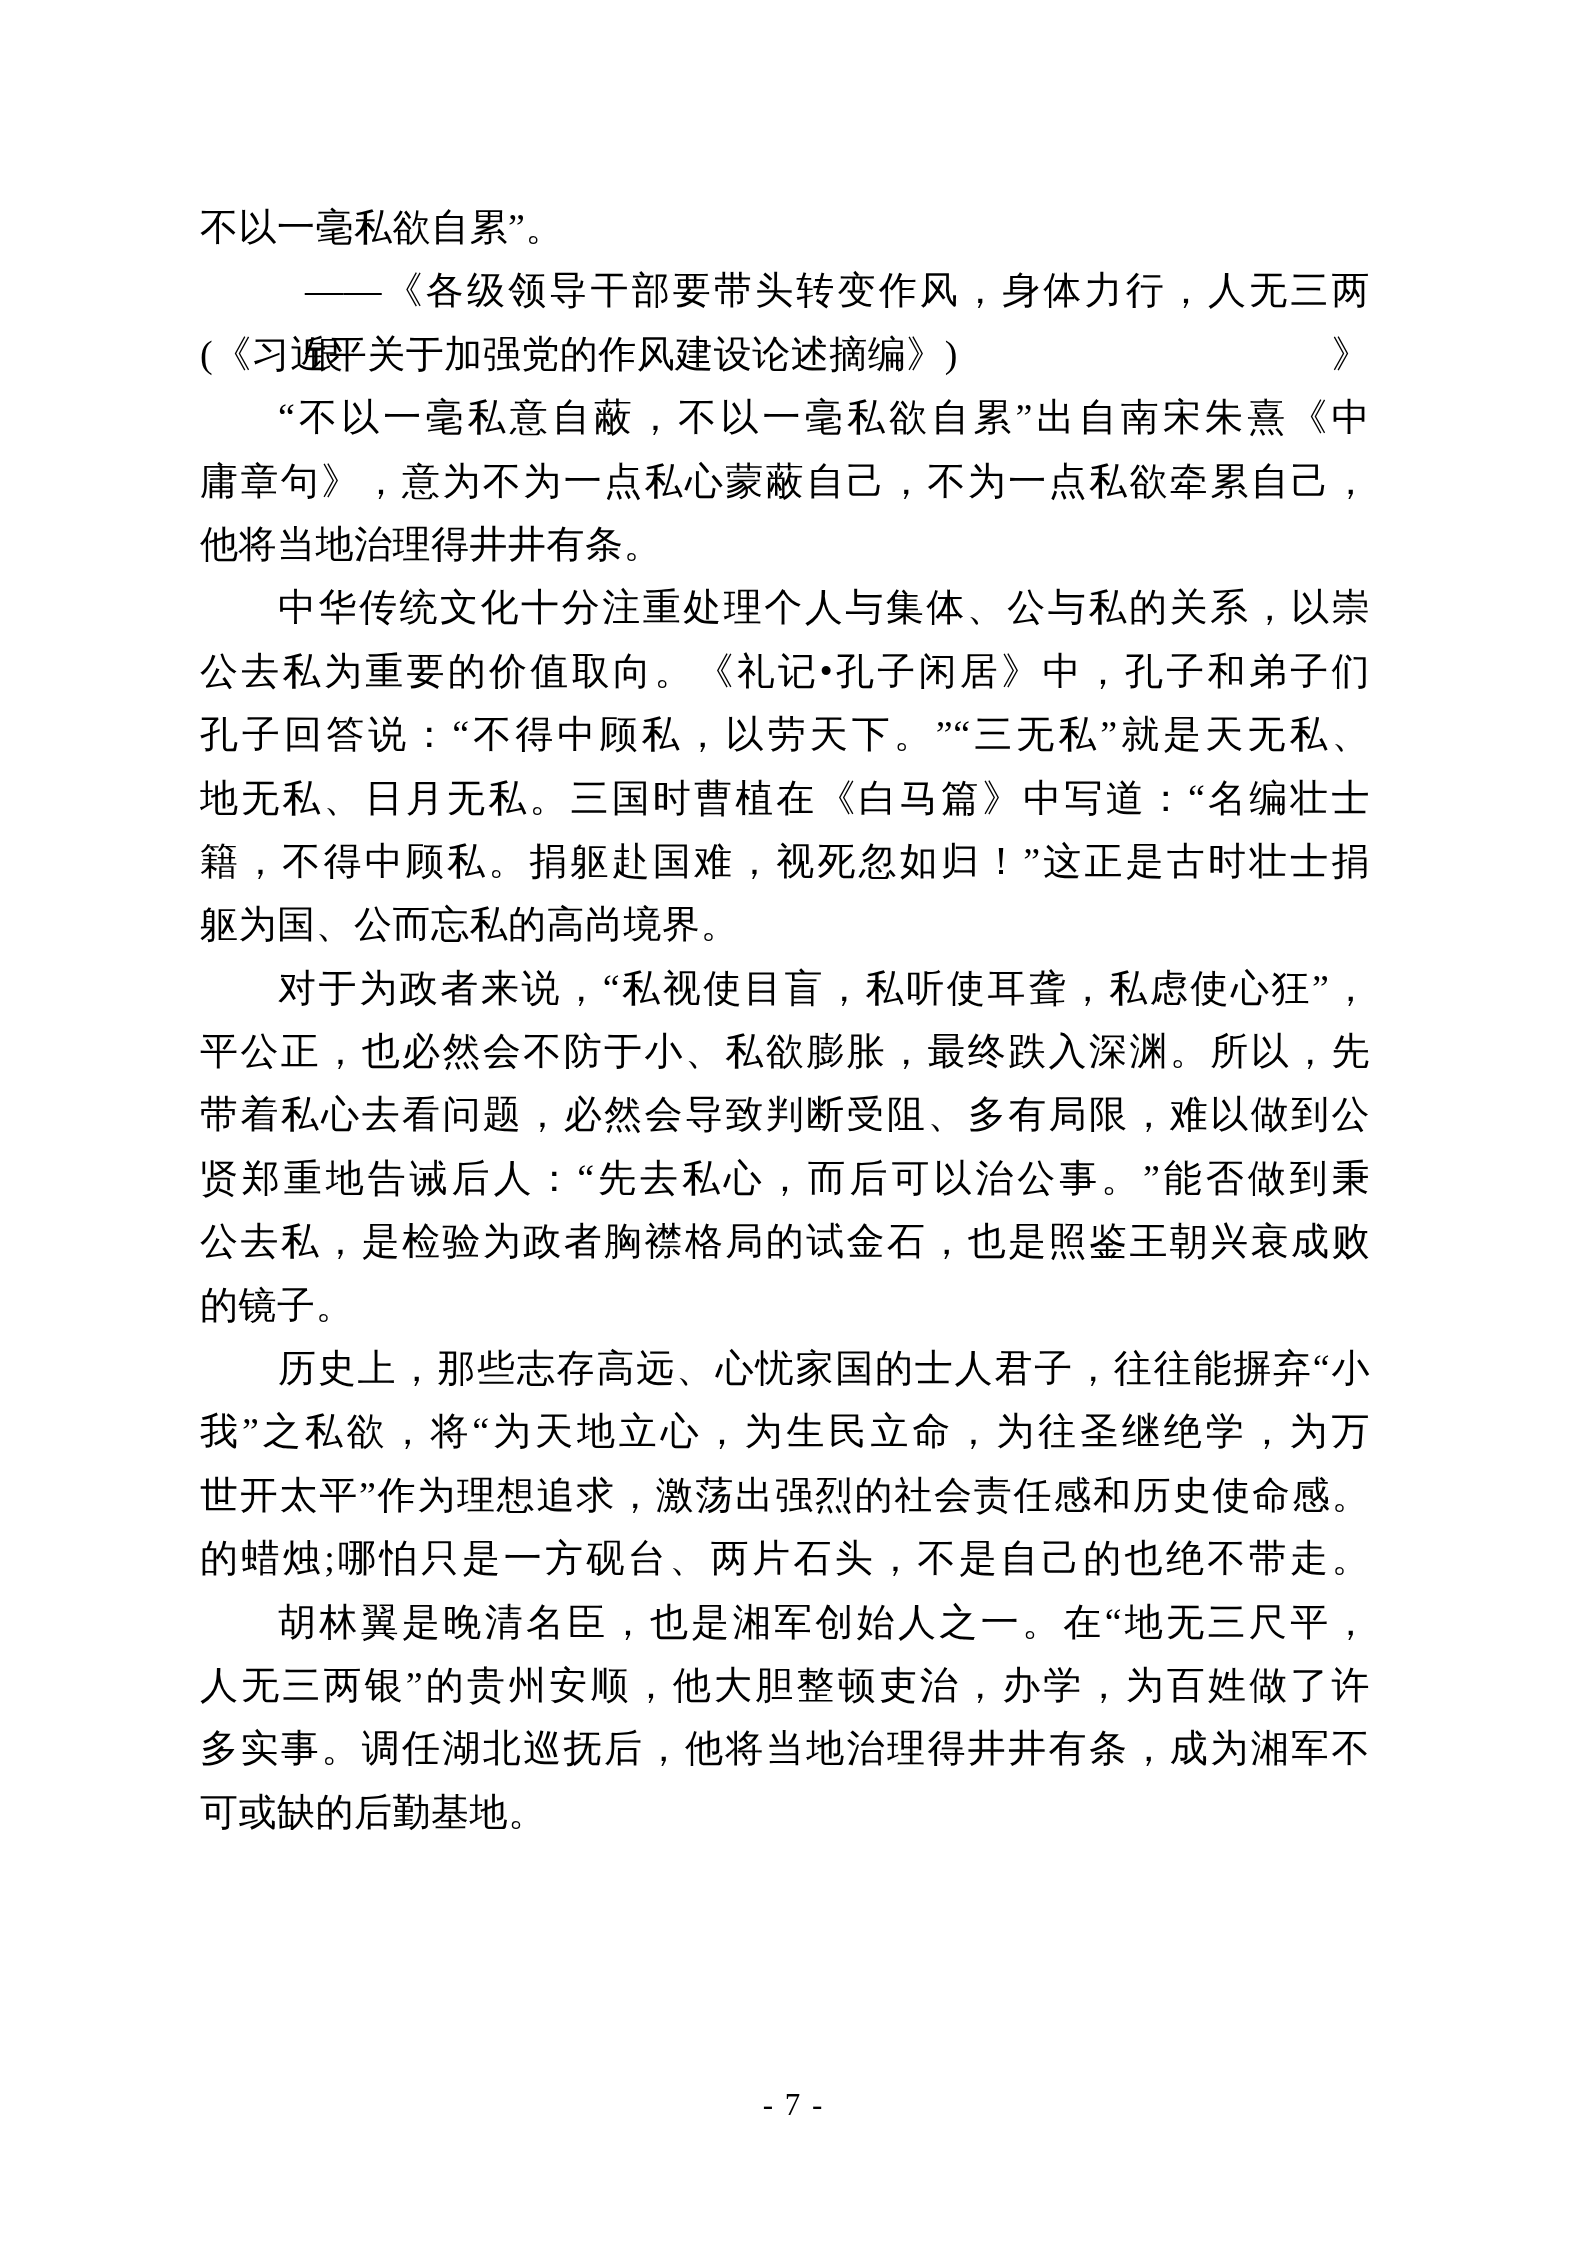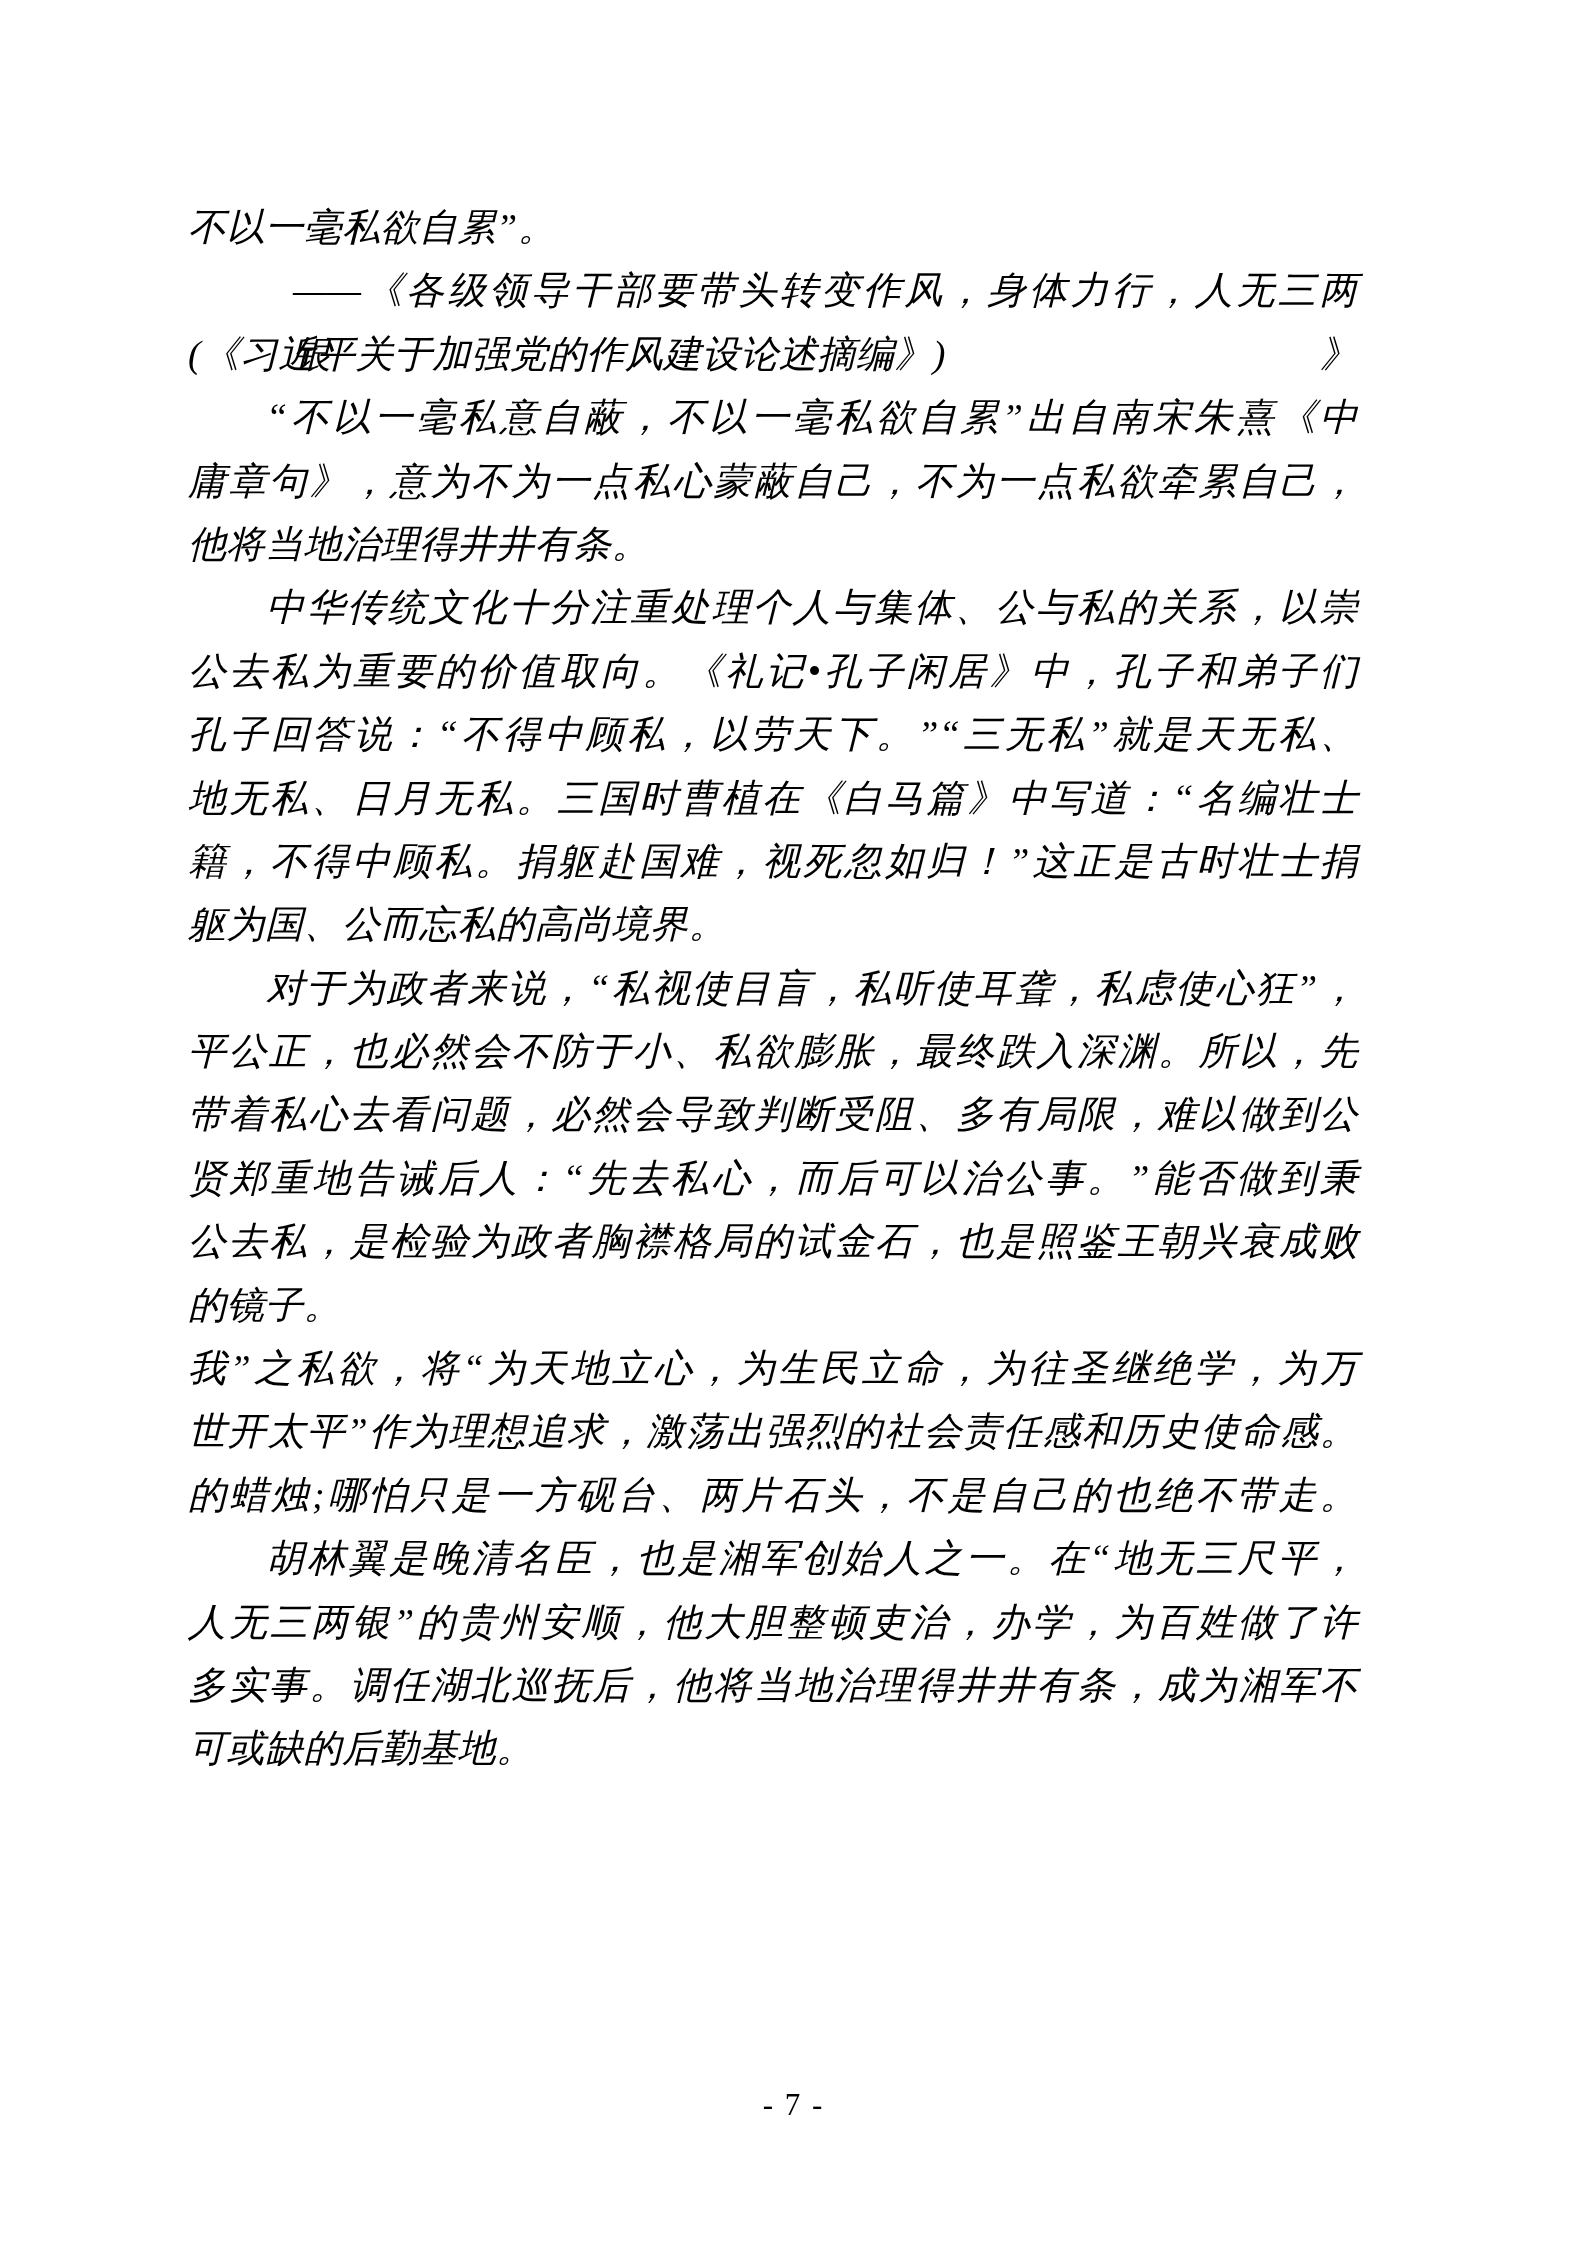--- a/index.html
+++ b/index.html
@@ -8,24 +8,23 @@
     width:1587px;
     height:2245px;
     margin:0 auto;
     background:#ffffff;
     font-family:"Liberation Serif","DejaVu Serif",serif;
     color:#000000;
     overflow:hidden;
   }
   .doc-body{
     position:absolute;
-    left:188px;
+    left:200px;
     top:196px;
     width:1170px;
-    font-style:italic;
   }
   .ln{
     font-size:38px;
     line-height:63.4px;
     height:63.4px;
     text-align:justify;
     text-align-last:justify;
     letter-spacing:0.5px;
     overflow:visible;
   }
@@ -65,20 +64,21 @@
     <div class="ln">孔子回答说：“不得中顾私，以劳天下。”“三无私”就是天无私、</div>
     <div class="ln">地无私、日月无私。三国时曹植在《白马篇》中写道：“名编壮士</div>
     <div class="ln">籍，不得中顾私。捐躯赴国难，视死忽如归！”这正是古时壮士捐</div>
     <div class="ln last">躯为国、公而忘私的高尚境界。</div>
     <div class="ln indent">对于为政者来说，“私视使目盲，私听使耳聋，私虑使心狂”，</div>
     <div class="ln">平公正，也必然会不防于小、私欲膨胀，最终跌入深渊。所以，先</div>
     <div class="ln">带着私心去看问题，必然会导致判断受阻、多有局限，难以做到公</div>
     <div class="ln">贤郑重地告诫后人：“先去私心，而后可以治公事。”能否做到秉</div>
     <div class="ln">公去私，是检验为政者胸襟格局的试金石，也是照鉴王朝兴衰成败</div>
     <div class="ln last">的镜子。</div>
+    <div class="ln indent">历史上，那些志存高远、心忧家国的士人君子，往往能摒弃“小</div>
     <div class="ln">我”之私欲，将“为天地立心，为生民立命，为往圣继绝学，为万</div>
     <div class="ln">世开太平”作为理想追求，激荡出强烈的社会责任感和历史使命感。</div>
     <div class="ln">的蜡烛;哪怕只是一方砚台、两片石头，不是自己的也绝不带走。</div>
     <div class="ln indent">胡林翼是晚清名臣，也是湘军创始人之一。在“地无三尺平，</div>
     <div class="ln">人无三两银”的贵州安顺，他大胆整顿吏治，办学，为百姓做了许</div>
     <div class="ln">多实事。调任湖北巡抚后，他将当地治理得井井有条，成为湘军不</div>
     <div class="ln last">可或缺的后勤基地。</div>
   </div>
   <div class="footer">
     <span>- 7 -</span>

